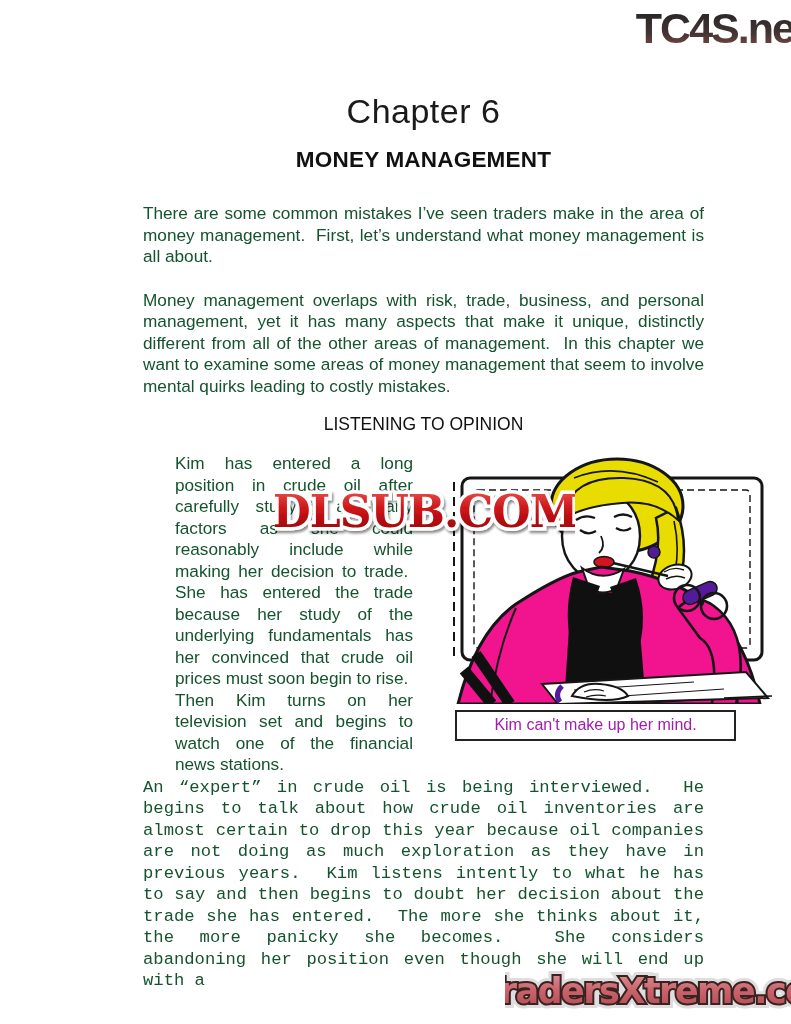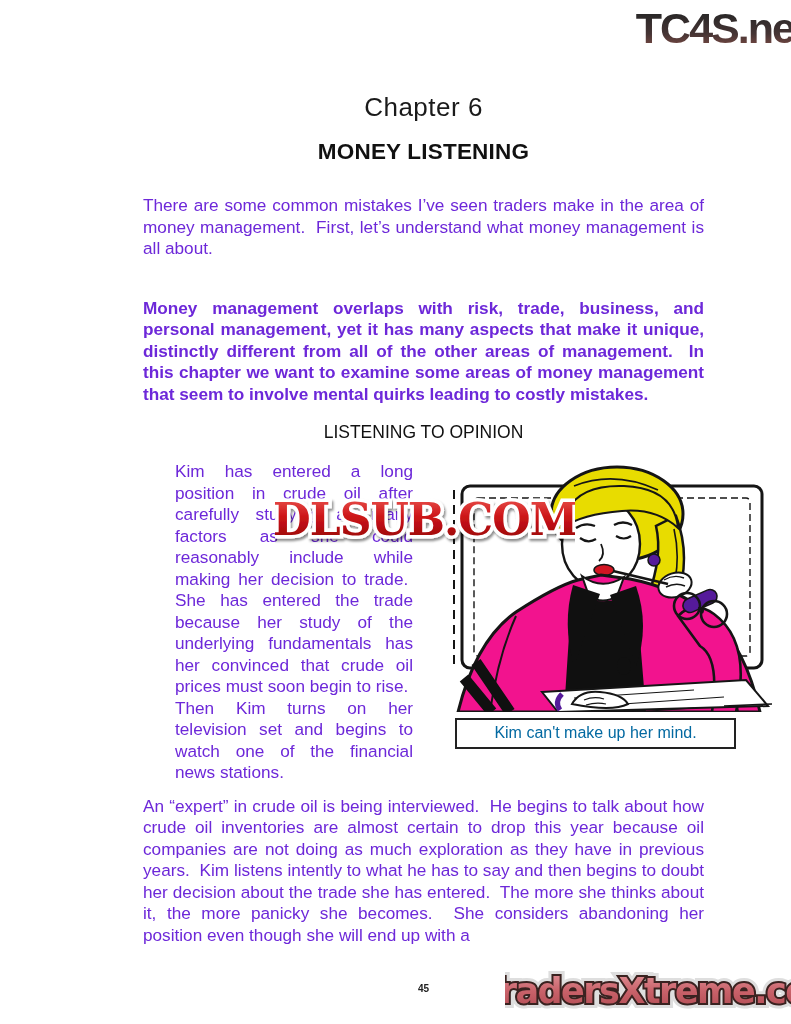--- a/index.html
+++ b/index.html
@@ -14,71 +14,71 @@
     color: #1c1c1c;
     padding-left: 28px;
   }
   .content { padding: 0 115px; }
 
   .logo-top { position: absolute; top: 2px; right: -4px; }
   .logo-bottom { position: absolute; right: 0px; bottom: 4px; }
 
   h1.chapter {
     margin: 92px 0 0 0;
-    font-size: 26px;
+    font-size: 34px;
     font-weight: 400;
     text-align: center;
     letter-spacing: 0.5px;
     color: #1a1a1a;
   }
   h2.subtitle {
     margin: 16px 0 0 0;
     font-size: 22.5px;
     font-weight: 700;
     text-align: center;
     letter-spacing: 0.2px;
     color: #111;
   }
   p.body {
     font-size: 17.2px;
     line-height: 21.5px;
     text-align: justify;
     margin: 0;
-    color: #6d28d9;
+    color: #14532d;
   }
   #p1 { margin-top: 30px; }
-  #p2 { margin-top: 38px; font-weight: bold; }
+  #p2 { margin-top: 22px; }
   h3.section-heading {
     margin: 17px 0 0 0;
     font-size: 17.5px;
     font-weight: 400;
     text-align: center;
     color: #111;
   }
   .columns { display: flex; margin-top: 18px; position: relative; }
   .left-col { flex: 0 0 238px; width: 238px; margin-left: 32px; }
   .right-col { flex: 0 0 312px; width: 312px; margin-left: 11px; position: relative; }
   .illus { display: block; margin-top: -7px; }
   .caption-box {
     width: 273px;
     margin: 6px 0 0 31px;
     border: 2px solid #222;
     padding: 4px 2px 5px 2px;
     text-align: center;
     font-size: 16px;
-    color: #0369a1;
+    color: #a21caf;
     background: #fff;
   }
   .watermark {
     position: absolute;
     left: 132px;
     top: 30px;
     pointer-events: none;
   }
-  #p3 { margin-top: 12px; }
+  #p3 { margin-top: 1px; font-family: Liberation Mono, monospace; }
   .page-number { text-align: center; font-size: 10px; margin-top: 37px; color: #222; font-weight: bold; }
 </style>
 </head>
 <body>
 
 <div class="page">
 
   <div class="logo-top">
     <svg width="204" height="52" viewBox="0 0 204 52">
       <defs>
@@ -87,21 +87,21 @@
           <stop offset="0.62" stop-color="#453434"></stop>
           <stop offset="1" stop-color="#8a5048"></stop>
         </linearGradient>
       </defs>
       <text x="102" y="41" text-anchor="middle" font-family="Liberation Sans, sans-serif" font-size="43" font-weight="bold" letter-spacing="-2" fill="url(#tcgrad)">TC4S.net</text>
     </svg>
   </div>
 
   <div class="content">
     <h1 class="chapter">Chapter 6</h1>
-    <h2 class="subtitle">MONEY LISTENING</h2>
+    <h2 class="subtitle">MONEY MANAGEMENT</h2>
 
     <p class="body" id="p1">There are some common mistakes I’ve seen traders make in the area of money management.&nbsp; First, let’s understand what money management is all about.</p>
     <p class="body" id="p2">Money management overlaps with risk, trade, business, and personal management, yet it has many aspects that make it unique, distinctly different from all of the other areas of management.&nbsp; In this chapter we want to examine some areas of money management that seem to involve mental quirks leading to costly mistakes.</p>
 
     <h3 class="section-heading">LISTENING TO OPINION</h3>
 
     <div class="columns">
       <div class="left-col">
         <p class="body">Kim has entered a long position in crude oil after carefully studying as many factors as she could reasonably include while making her decision to trade.&nbsp; She has entered the trade because her study of the underlying fundamentals has her convinced that crude oil prices must soon begin to rise.&nbsp; Then Kim turns on her television set and begins to watch one of the financial news stations.</p>
       </div>

